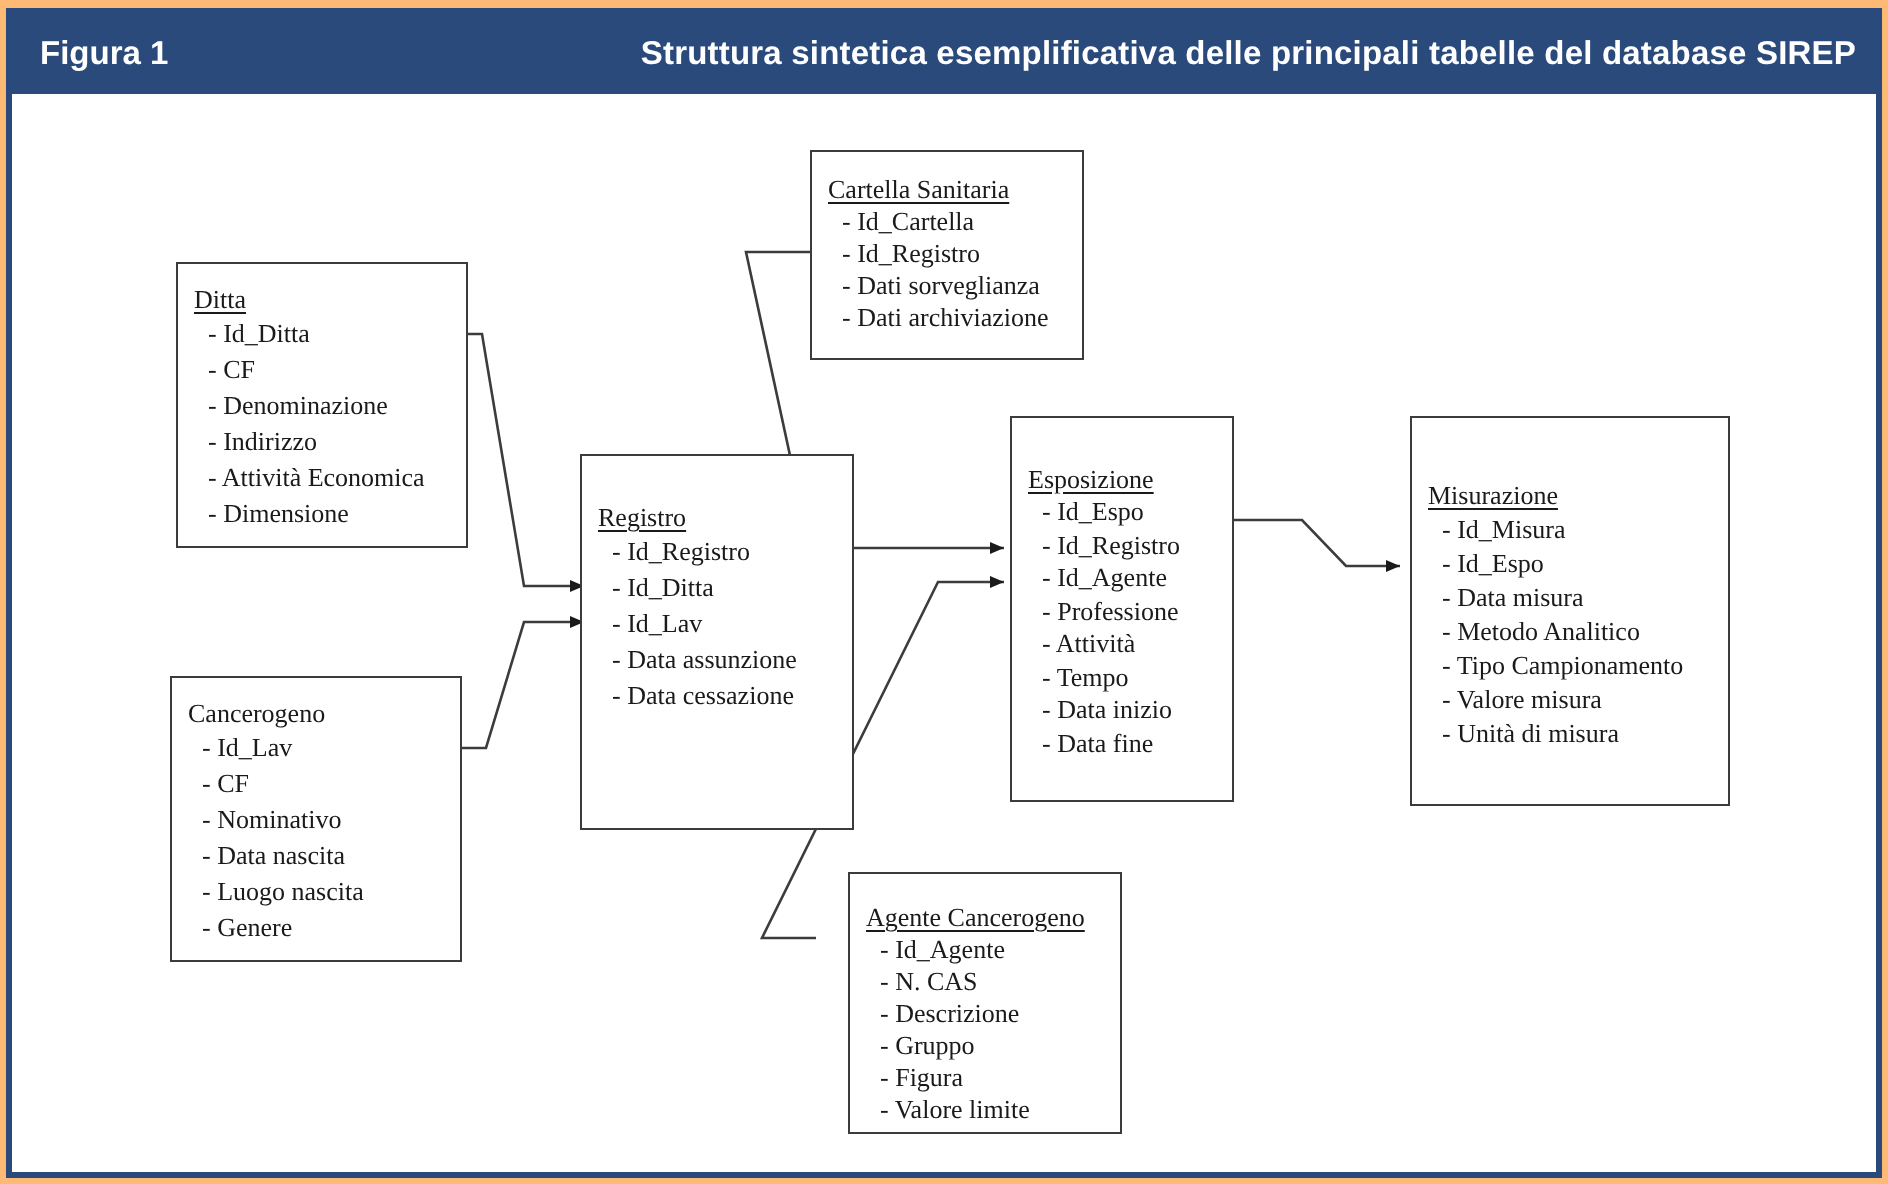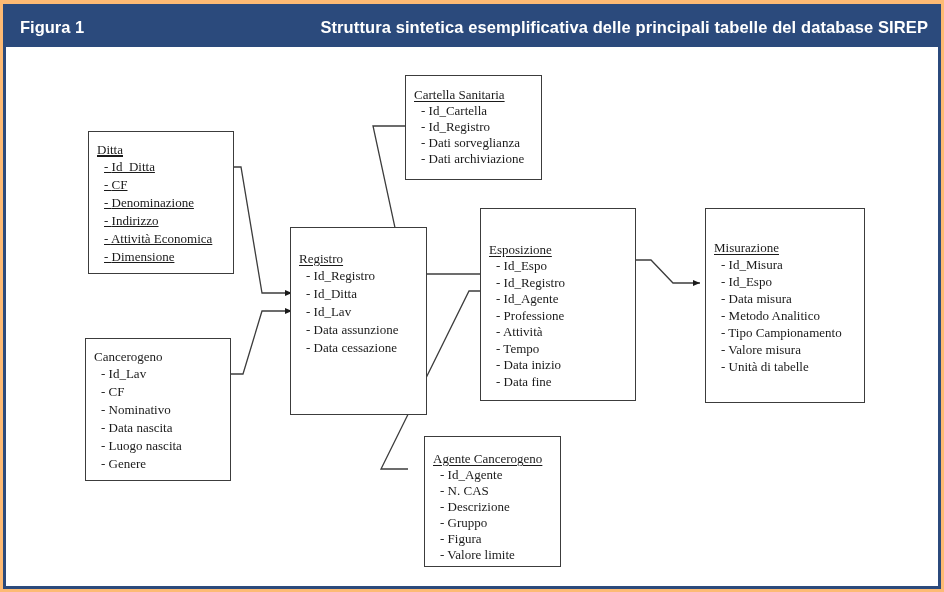--- a/index.html
+++ b/index.html
@@ -39,29 +39,29 @@
   }
   .entity-title{
     padding-left:8px;line-height:17px;white-space:nowrap;
   }
   .entity-title.underlined{text-decoration:underline;text-underline-offset:2px;}
   .entity-fields{
     margin:0;padding:0 0 0 15px;list-style:none;white-space:nowrap;
   }
   .entity-fields li::before{content:"- ";}
   
-  .e-ditta       {left:82px; top:84px;  width:146px;height:143px;padding-top:9px;text-decoration:underline;}
+  .e-ditta       {left:82px; top:84px;  width:146px;height:143px;padding-top:9px;}
   .e-ditta .entity-fields{line-height:18px;}
   .e-lavoratore  {left:79px; top:291px; width:146px;height:143px;padding-top:9px;}
   .e-lavoratore .entity-fields{line-height:18px;}
   .e-registro    {left:284px;top:180px; width:137px;height:188px;padding-top:22px;}
   .e-registro .entity-fields{line-height:18px;}
   .e-cartella    {left:399px;top:28px;  width:137px;height:105px;padding-top:10px;}
   .e-cartella .entity-fields{line-height:16px;}
-  .e-esposizione {left:474px;top:161px; width:156px;height:193px;padding-top:32px;}
+  .e-esposizione {left:499px;top:161px; width:112px;height:193px;padding-top:22px;}
   .e-esposizione .entity-fields{line-height:16.5px;}
   .e-misurazione {left:699px;top:161px; width:160px;height:195px;padding-top:30px;}
   .e-misurazione .entity-fields{line-height:17px;}
   .e-agente      {left:418px;top:389px; width:137px;height:131px;padding-top:13px;}
   .e-agente .entity-fields{line-height:16px;}
 </style>
 </head>
 <body>
 
 <div id="stage">
@@ -155,21 +155,21 @@
       <div class="entity e-misurazione">
         <div class="entity-title underlined">Misurazione</div>
         <ul class="entity-fields">
 
         <li>Id_Misura</li>
             <li>Id_Espo</li>
             <li>Data misura</li>
             <li>Metodo Analitico</li>
             <li>Tipo Campionamento</li>
             <li>Valore misura</li>
-            <li>Unità di tabelle</li>
+            <li>Unità di misura</li>
           </ul>
       </div>
 
       <div class="entity e-agente">
         <div class="entity-title underlined">Agente Cancerogeno</div>
         <ul class="entity-fields">
 
         <li>Id_Agente</li>
             <li>N. CAS</li>
             <li>Descrizione</li>

